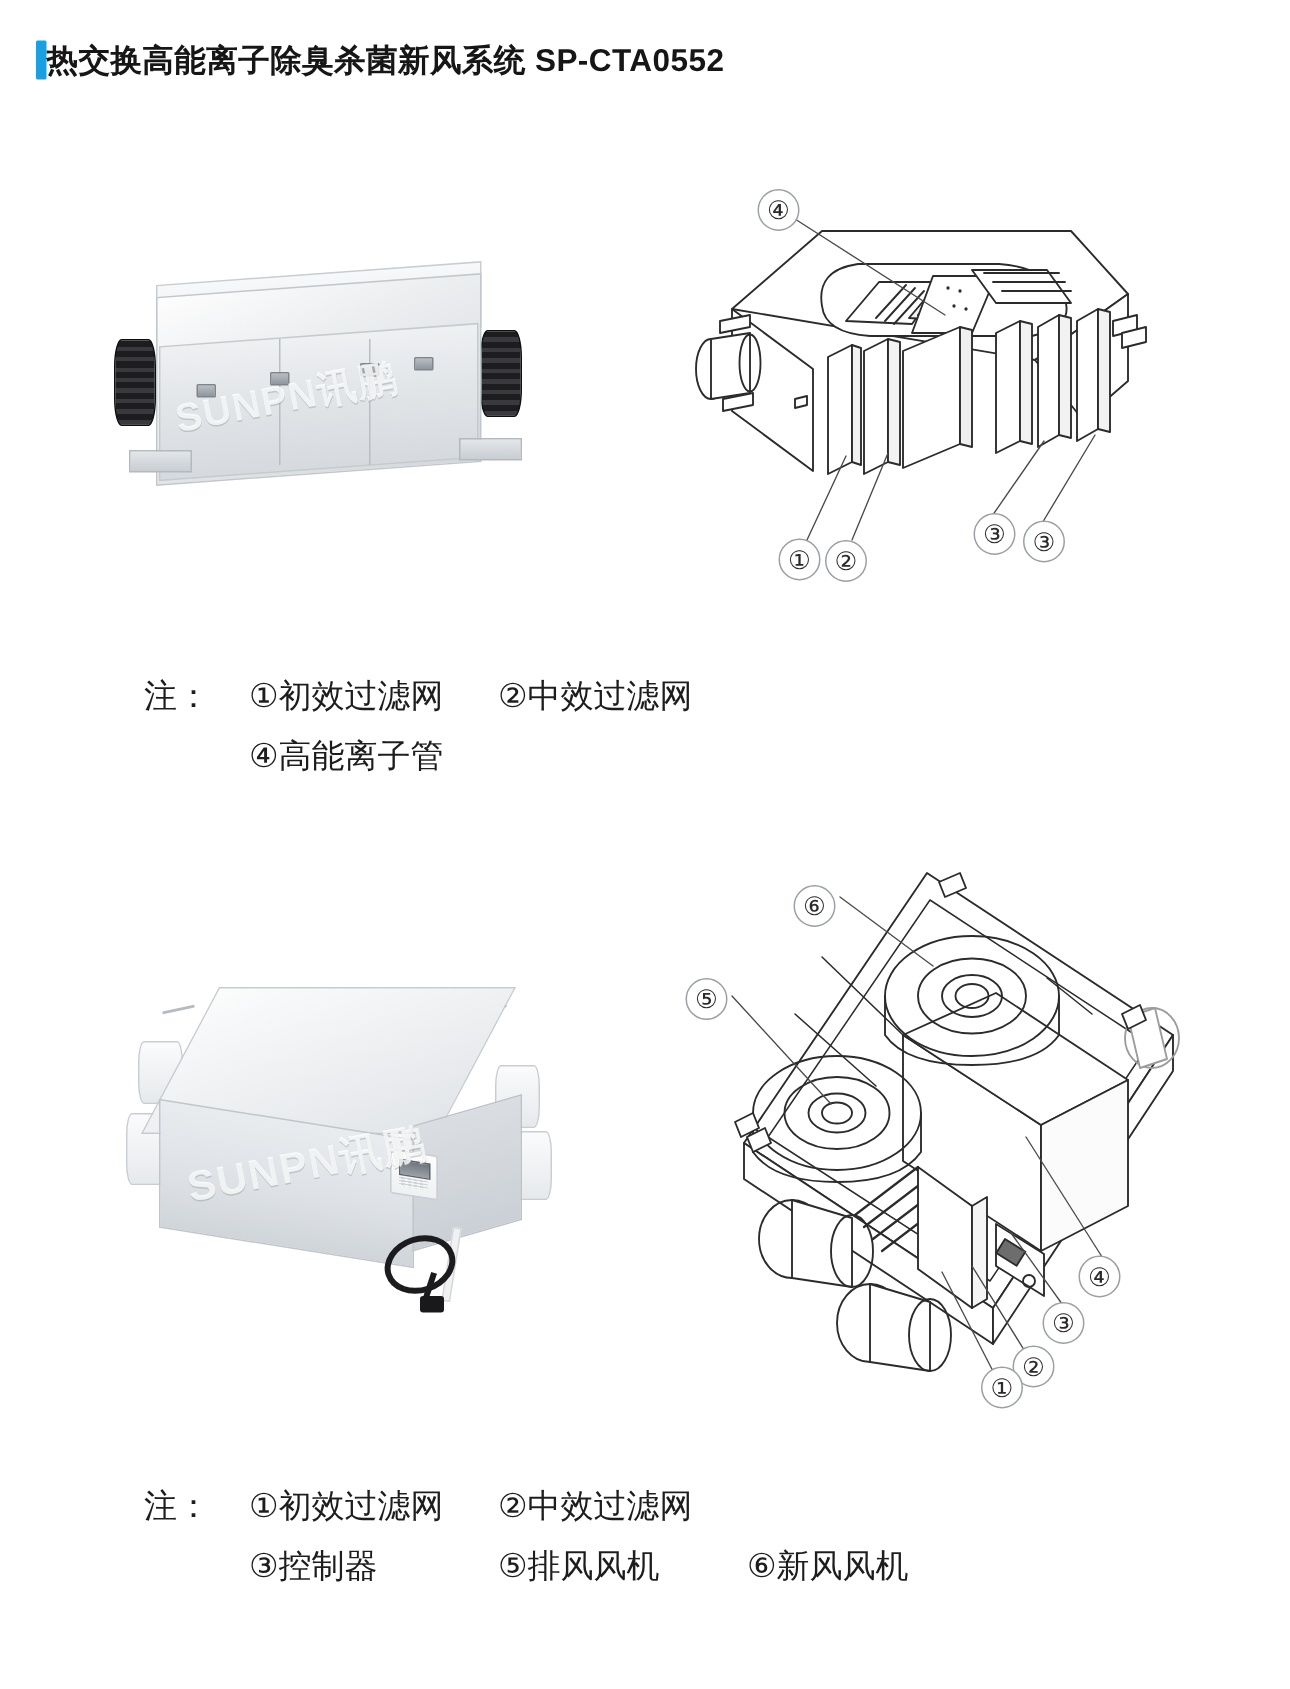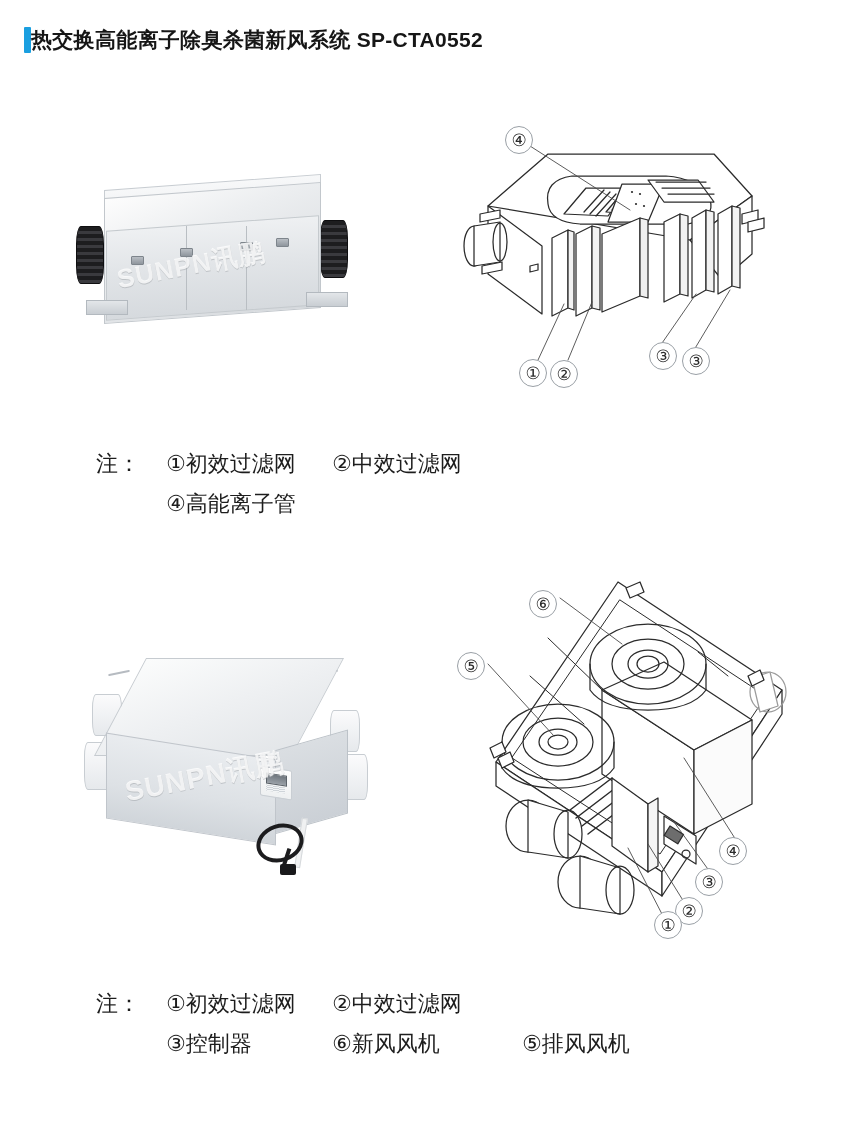--- a/index.html
+++ b/index.html
@@ -433,16 +433,16 @@
 
 <div class="legend" id="legend2" style="top:984px;">
   <div class="legend-line">
     <span class="legend-label">注：</span>
     <span class="legend-item">①初效过滤网</span>
     <span class="legend-item">②中效过滤网</span>
   </div>
   <div class="legend-line">
     <span class="legend-label"></span>
     <span class="legend-item">③控制器</span>
+    <span class="legend-item">⑤排风风机</span>
     <span class="legend-item wide">⑥新风风机</span>
-    <span class="legend-item">⑤排风风机</span>
   </div>
 </div>
 
 </body></html>

